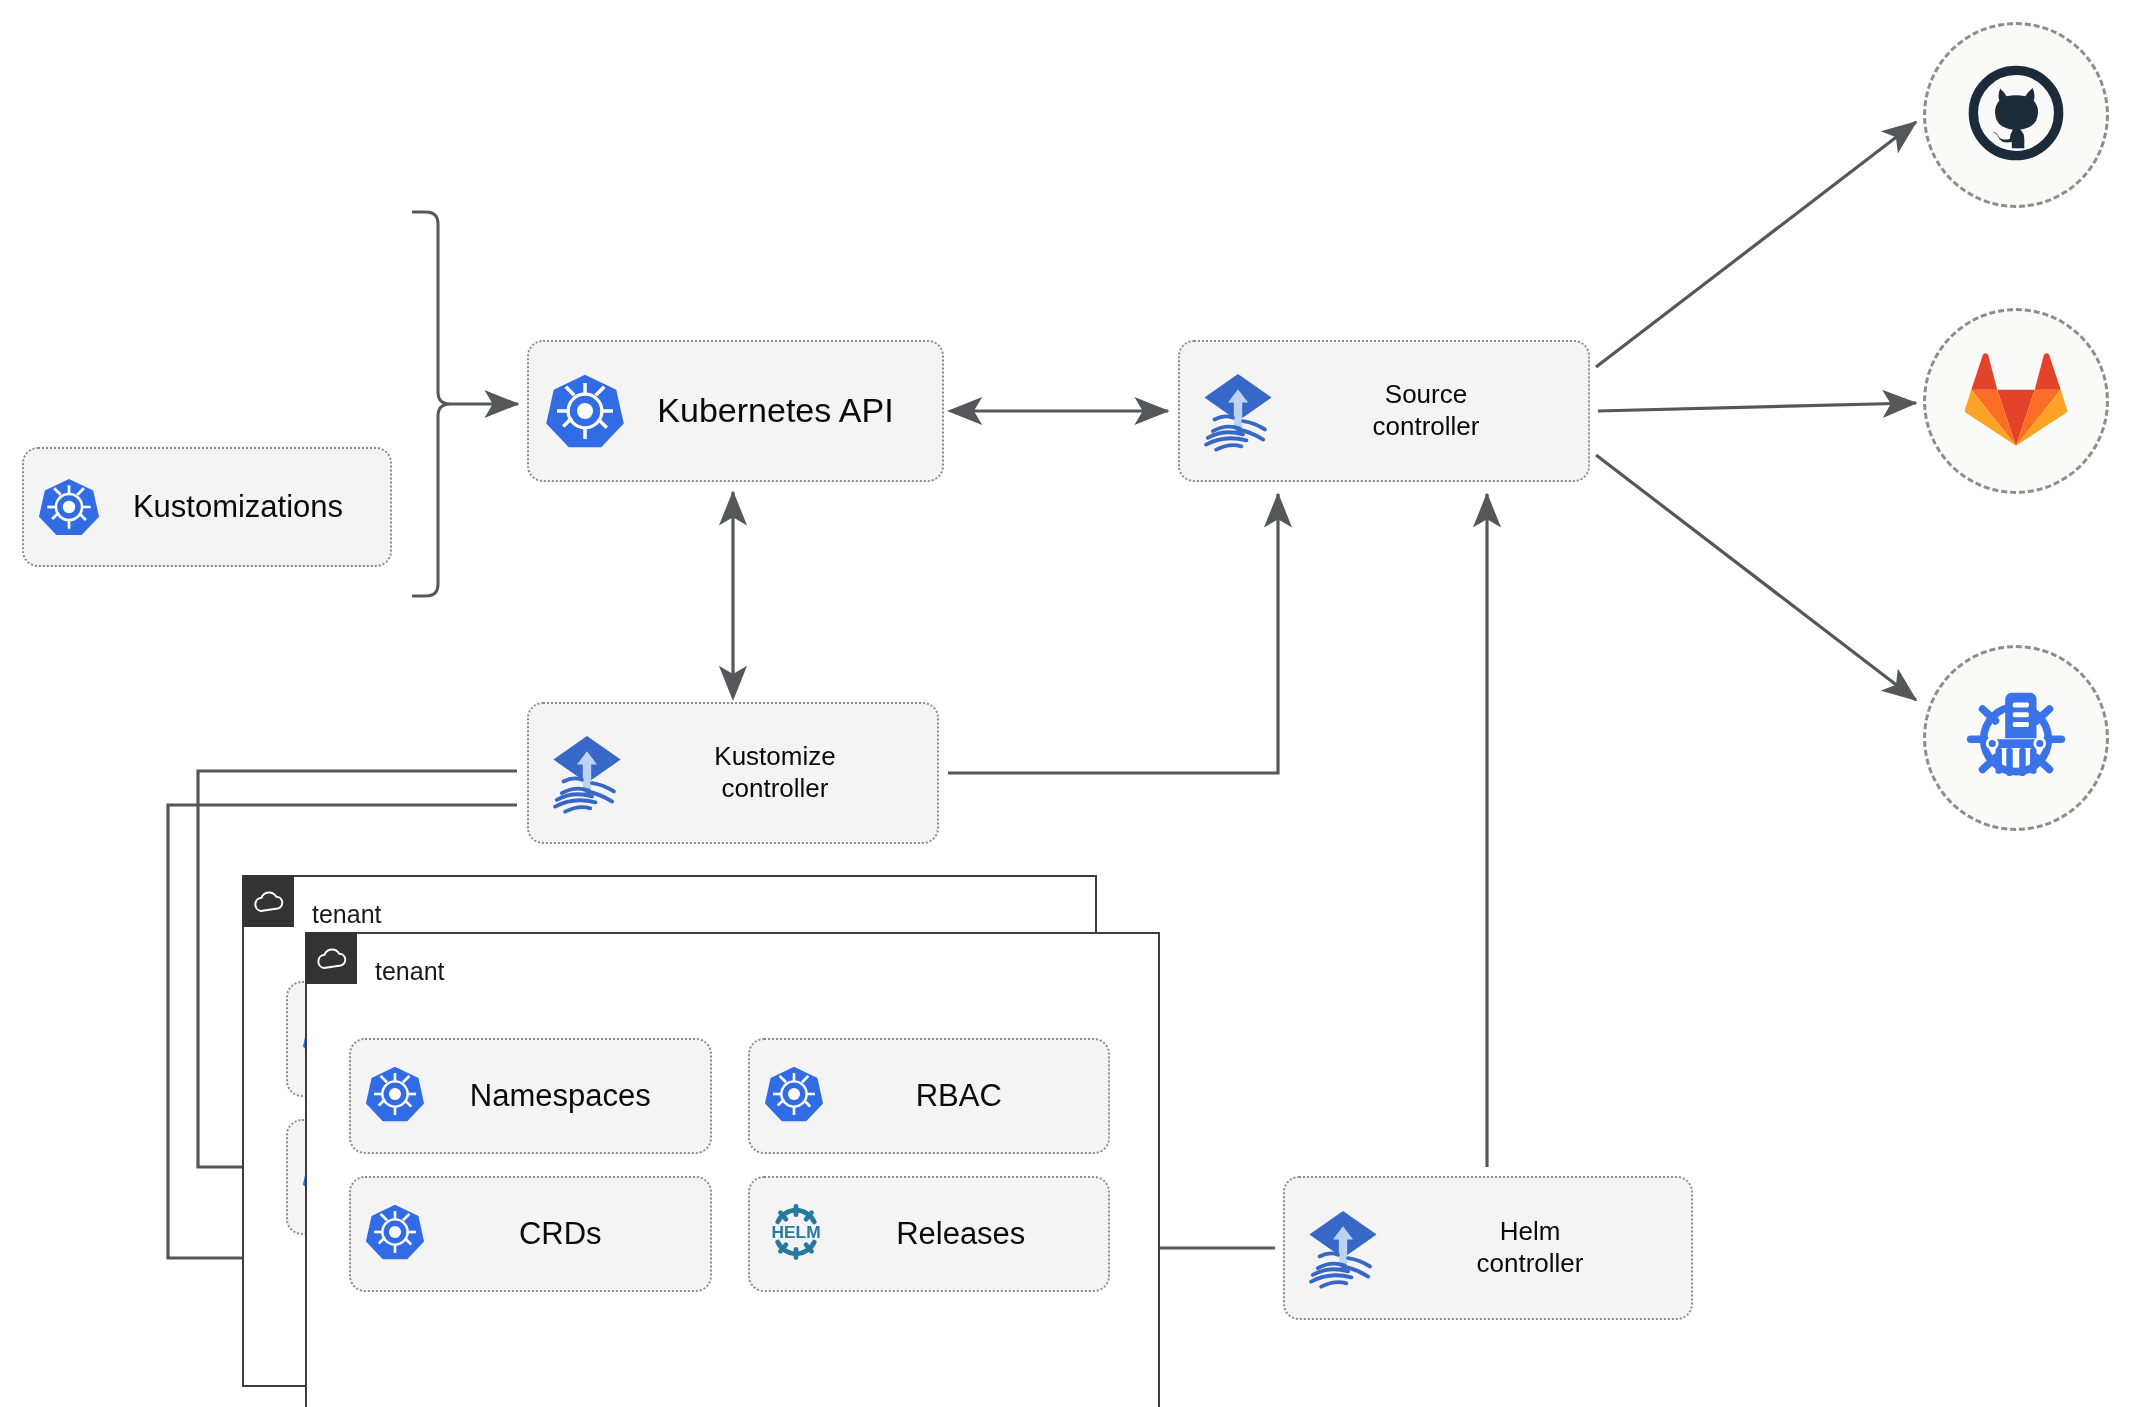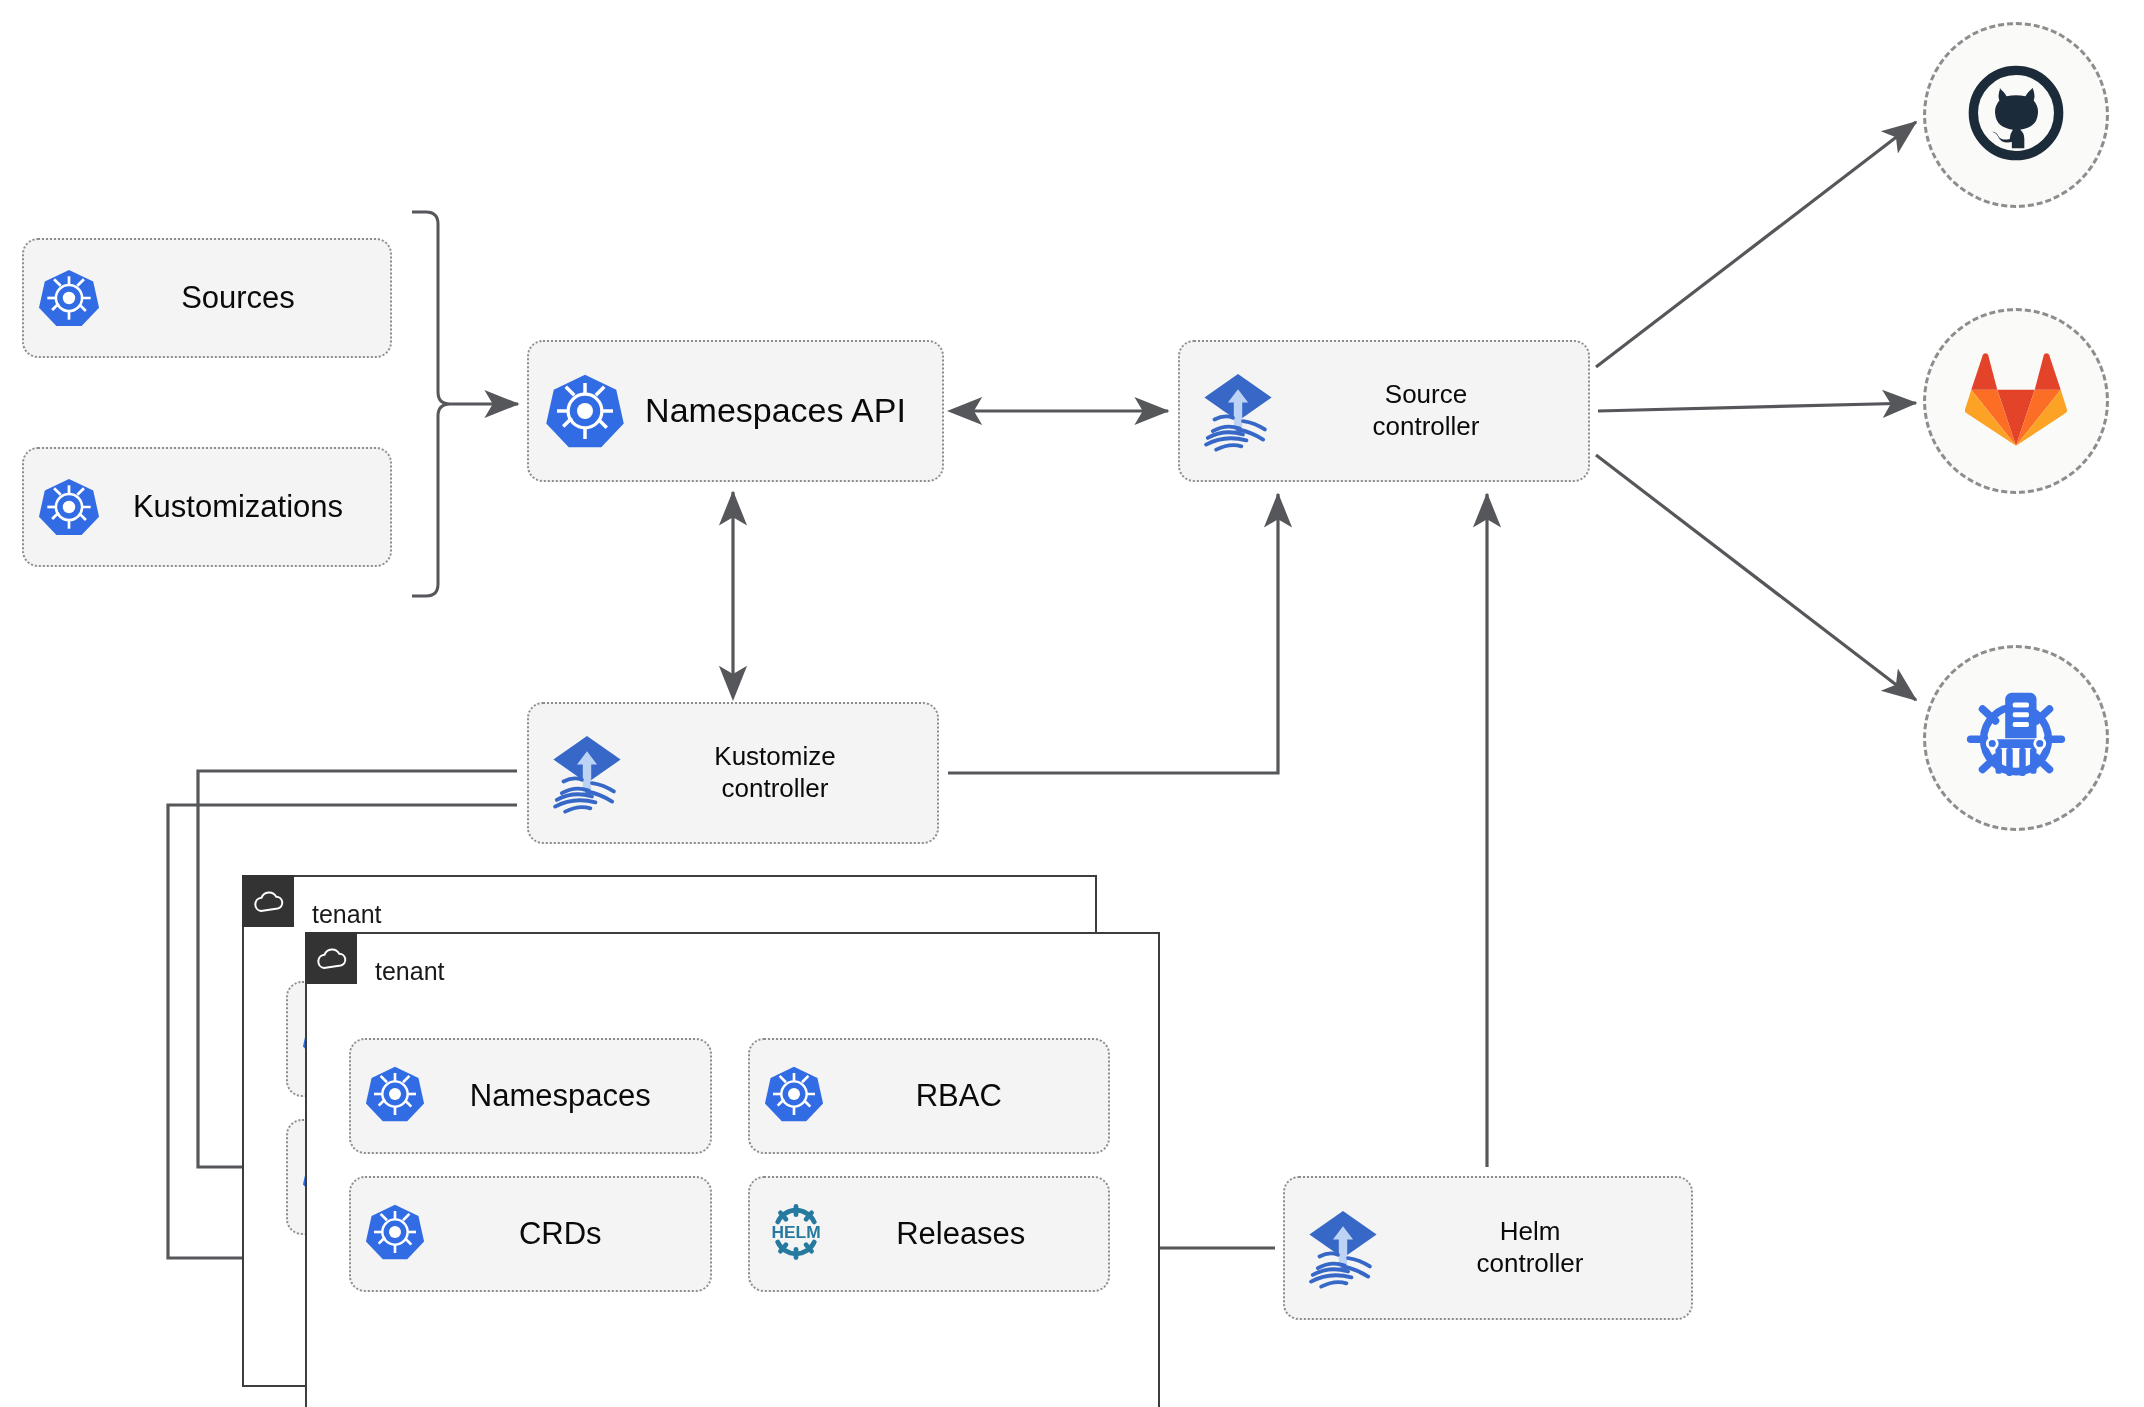--- a/index.html
+++ b/index.html
@@ -179,40 +179,20 @@
       <path d="M 1596,455 L 1916,700" marker-end="url(#ah)"></path>
 
       <path d="M 1275,1248 L 1110,1248" marker-end="url(#ah)"></path>
 
       <path d="M 517,771 L 198,771 L 198,1167 L 298,1167" marker-end="url(#ah)"></path>
 
       <path d="M 517,805 L 168,805 L 168,1258 L 362,1258" marker-end="url(#ah)"></path>
     </g>
   </svg>
 
-  <div class="node n-sources">
-    <span class="ico">
-      <svg width="62" height="62" viewBox="0 0 64 64">
-        <path d="M32 3 L57 15 L63 42 L45 61 L19 61 L1 42 L7 15 Z" fill="#326CE5"></path>
-        <g fill="#ffffff">
-          <circle cx="32" cy="32" r="6.4"></circle>
-          <path d="M30.6 9.6h2.8v9.6h-2.8z"></path>
-          <path d="M30.6 44.8h2.8v9.6h-2.8z"></path>
-          <path d="M9.6 30.6h9.6v2.8H9.6z"></path>
-          <path d="M44.8 30.6h9.6v2.8h-9.6z"></path>
-          <path d="M15.6 13.6l2-2 6.8 6.8-2 2z"></path>
-          <path d="M41.6 39.6l2-2 6.8 6.8-2 2z"></path>
-          <path d="M46.4 11.6l2 2-6.8 6.8-2-2z"></path>
-          <path d="M20.4 36.6l2 2-6.8 6.8-2-2z"></path>
-        </g>
-        <circle cx="32" cy="32" r="13.5" fill="none" stroke="#ffffff" stroke-width="2.6"></circle>
-      </svg>
-    </span>
-    <span class="lbl">Sources</span>
-  </div>
 
   <div class="node n-kustomz">
     <span class="ico">
       <svg width="62" height="62" viewBox="0 0 64 64">
         <path d="M32 3 L57 15 L63 42 L45 61 L19 61 L1 42 L7 15 Z" fill="#326CE5"></path>
         <g fill="#ffffff">
           <circle cx="32" cy="32" r="6.4"></circle>
           <path d="M30.6 9.6h2.8v9.6h-2.8z"></path>
           <path d="M30.6 44.8h2.8v9.6h-2.8z"></path>
           <path d="M9.6 30.6h9.6v2.8H9.6z"></path>
@@ -239,21 +219,21 @@
           <path d="M9.6 30.6h9.6v2.8H9.6z"></path>
           <path d="M44.8 30.6h9.6v2.8h-9.6z"></path>
           <path d="M15.6 13.6l2-2 6.8 6.8-2 2z"></path>
           <path d="M41.6 39.6l2-2 6.8 6.8-2 2z"></path>
           <path d="M46.4 11.6l2 2-6.8 6.8-2-2z"></path>
           <path d="M20.4 36.6l2 2-6.8 6.8-2-2z"></path>
         </g>
         <circle cx="32" cy="32" r="13.5" fill="none" stroke="#ffffff" stroke-width="2.6"></circle>
       </svg>
     </span>
-    <span class="lbl">Namespaces API</span>
+    <span class="lbl">Kubernetes API</span>
   </div>
 
   <div class="node n-srcctl">
     <span class="ico">
       <svg width="84" height="84" viewBox="0 0 100 100">
         <path d="M50 6 L90 34 L50 62 L10 34 Z" fill="#3768C7"></path>
         <path d="M50 24 L62 40 L55 40 L55 74 L45 74 L45 40 L38 40 Z" fill="#BDD3F5"></path>
         <g stroke="#3768C7" stroke-width="4.6" fill="none" stroke-linecap="round">
           <path d="M20 74 q16 -9 32 -3"></path>
           <path d="M14 82 q20 -11 42 -4"></path>

